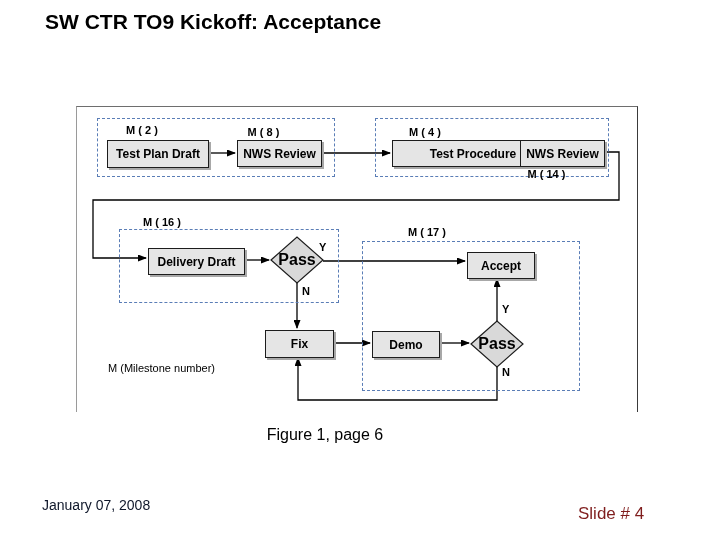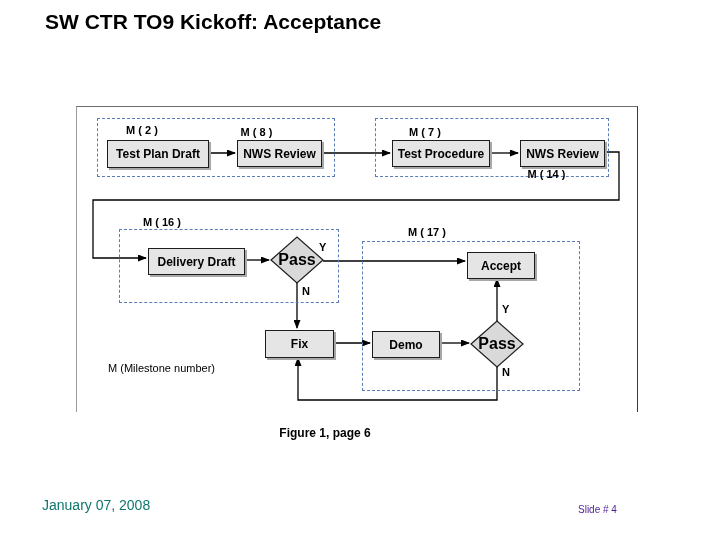--- a/index.html
+++ b/index.html
@@ -1,37 +1,37 @@
 <!DOCTYPE html>
 <html><head>
 <meta charset="utf-8">
 <style>
   html,body{margin:0;padding:0;background:#fff;}
   .slide{position:relative;width:720px;height:540px;background:#ffffff;overflow:hidden;
-         font-family:"Liberation Sans",sans-serif;border-radius:18px;}
+         font-family:"Liberation Sans",sans-serif;}
   .title{position:absolute;left:45px;top:10px;font-size:21px;font-weight:bold;color:#000;
          letter-spacing:0px;white-space:nowrap;}
   .figure-frame{position:absolute;left:76px;top:106px;width:560px;height:305px;
          border-top:1px solid #6e6e6e;border-left:1px solid #9a9a9a;border-right:1px solid #3a3a3a;
          background:#ffffff;}
   svg.wires{position:absolute;left:0;top:0;width:720px;height:540px;pointer-events:none;}
   .dashed-group{position:absolute;border:1px dashed #5a7db6;background:transparent;}
   .node{position:absolute;background:#e5e5e5;border:1px solid #1c1c1c;
         box-shadow:2px 2px 0 #a8a8a8;display:flex;align-items:center;justify-content:center;
         font-size:12px;font-weight:bold;color:#000;white-space:nowrap;}
   .diamond-label{position:absolute;display:flex;align-items:center;justify-content:center;
         font-size:16px;font-weight:bold;color:#000;}
   .milestone{position:absolute;font-size:11px;font-weight:bold;color:#000;
         text-align:center;white-space:nowrap;}
   .branch{position:absolute;font-size:11px;font-weight:bold;color:#000;}
   .legend{position:absolute;left:108px;top:362px;font-size:11px;font-weight:normal;color:#000;}
   .caption{position:absolute;left:180px;top:426px;width:290px;text-align:center;
-        font-size:12px;color:#000;font-weight:bold;}
-  .footer-date{position:absolute;left:42px;top:497px;font-size:14px;color:#0f766e;}
-  .footer-slide{position:absolute;left:578px;top:504px;font-size:10px;color:#4c1d95;}
+        font-size:16px;color:#000;}
+  .footer-date{position:absolute;left:42px;top:497px;font-size:14px;color:#0f172a;}
+  .footer-slide{position:absolute;left:578px;top:504px;font-size:17px;color:#7f1d1d;}
 </style>
 </head>
 <body>
 
 <div class="slide">
 
   <div class="title">SW CTR TO9 Kickoff: Acceptance</div>
 
   <div class="figure-frame"></div>
 
@@ -59,29 +59,29 @@
       <polygon points="471,344 497,321 523,344 497,367"></polygon>
     </g>
   </svg>
 
   <div class="dashed-group" style="left:97px;top:118px;width:236px;height:57px;"></div>
   <div class="dashed-group" style="left:375px;top:118px;width:232px;height:57px;"></div>
   <div class="dashed-group" style="left:119px;top:229px;width:218px;height:72px;"></div>
   <div class="dashed-group" style="left:362px;top:241px;width:216px;height:148px;"></div>
 
   <div class="milestone" style="left:92px;top:124px;width:100px;">M ( 2 )</div>
-  <div class="milestone" style="left:215px;top:126px;width:83px;">M ( 8 )</div>
-  <div class="milestone" style="left:377px;top:126px;width:96px;">M ( 7 )</div>
+  <div class="milestone" style="left:222px;top:126px;width:83px;">M ( 8 )</div>
+  <div class="milestone" style="left:377px;top:126px;width:96px;">M ( 4 )</div>
   <div class="milestone" style="left:505px;top:126px;width:83px;margin-top:42px;">M ( 14 )</div>
   <div class="milestone" style="left:143px;top:216px;">M ( 16 )</div>
   <div class="milestone" style="left:408px;top:226px;">M ( 17 )</div>
 
   <div class="node" style="left:107px;top:140px;width:100px;height:26px;">Test Plan Draft</div>
   <div class="node" style="left:237px;top:140px;width:83px;height:25px;">NWS Review</div>
-  <div class="node" style="left:392px;top:140px;width:96px;height:25px;">Test Procedure</div>
+  <div class="node" style="left:392px;top:140px;width:96px;height:25px;padding-left:32px;">Test Procedure</div>
   <div class="node" style="left:520px;top:140px;width:83px;height:25px;">NWS Review</div>
   <div class="node" style="left:148px;top:248px;width:95px;height:25px;">Delivery Draft</div>
   <div class="node" style="left:265px;top:330px;width:67px;height:26px;">Fix</div>
   <div class="node" style="left:467px;top:252px;width:66px;height:25px;">Accept</div>
   <div class="node" style="left:372px;top:331px;width:66px;height:25px;">Demo</div>
 
   <div class="diamond-label" style="left:272px;top:248px;width:50px;height:24px;">Pass</div>
   <div class="diamond-label" style="left:472px;top:332px;width:50px;height:24px;">Pass</div>
 
   <div class="branch" style="left:319px;top:241px;">Y</div>

